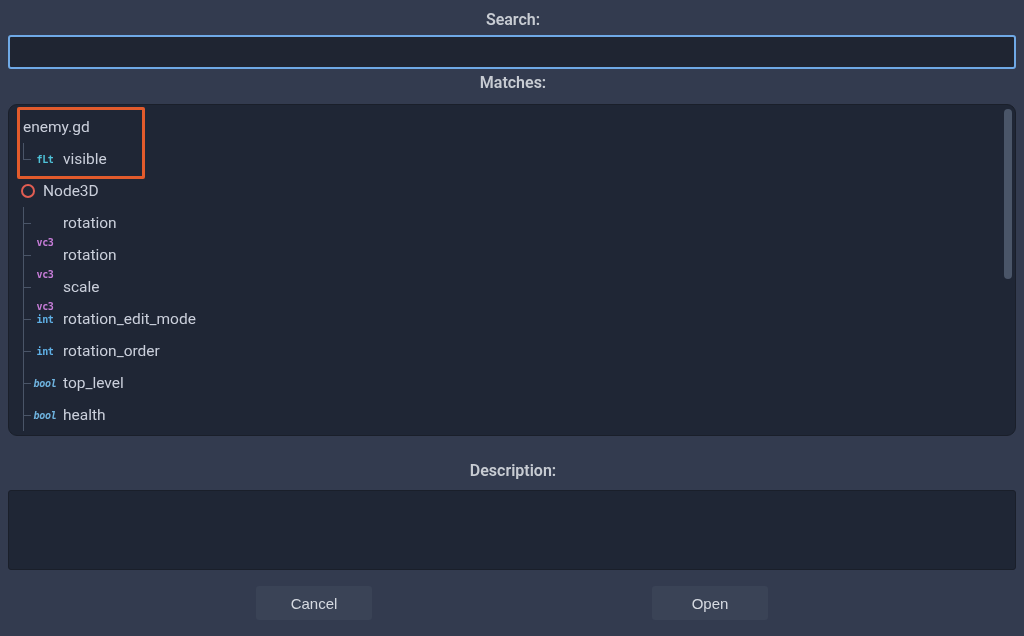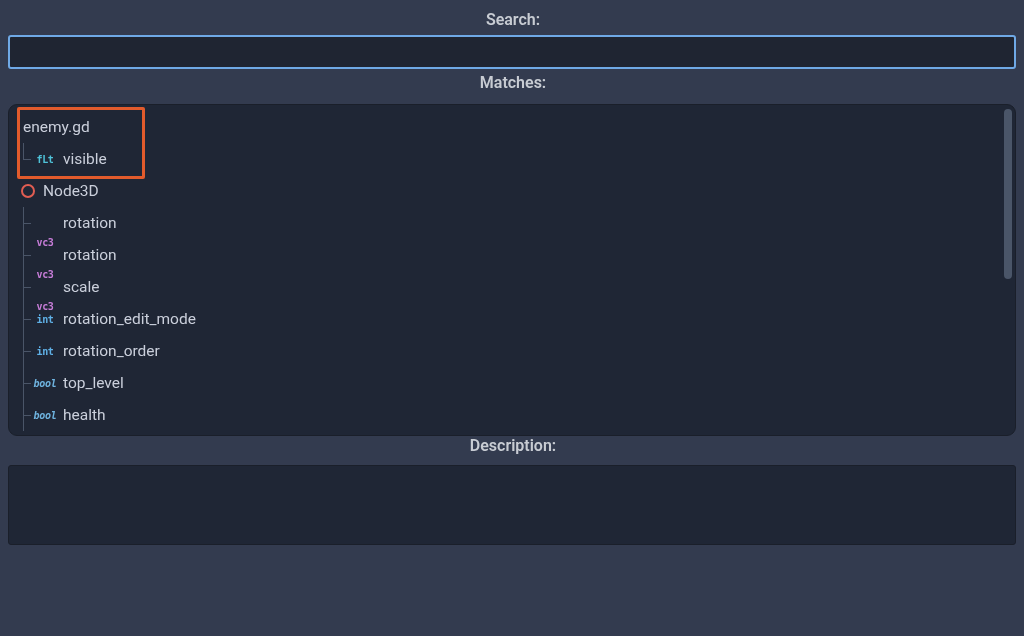--- a/index.html
+++ b/index.html
@@ -122,21 +122,21 @@
   .item-text {
     color: #cacfdb;
   }
   .highlight-box {
     position: absolute;
     border: 3px solid #e25b2c;
     border-radius: 2px;
     pointer-events: none;
   }
   .desc-label {
-    margin-top: 0;
+    margin-top: 25px;
   }
   .desc-panel {
     background: #1f2635;
     border: 1px solid #1a1f2a;
     border-radius: 3px;
     height: 80px;
     margin-top: 4px;
   }
   .footer {
     display: flex;
@@ -232,14 +232,18 @@
 
     <div class="scrollbar"></div>
 
     <div class="highlight-box" style="left:8px; top:2px; width:128px; height:72px;"></div>
   </div>
 
   <div class="label desc-label">Description:</div>
 
   <div class="desc-panel"></div>
 
+  <div class="footer">
+    <button class="btn">Cancel</button>
+    <button class="btn">Open</button>
+  </div>
 
 </div>
 
 </body></html>

